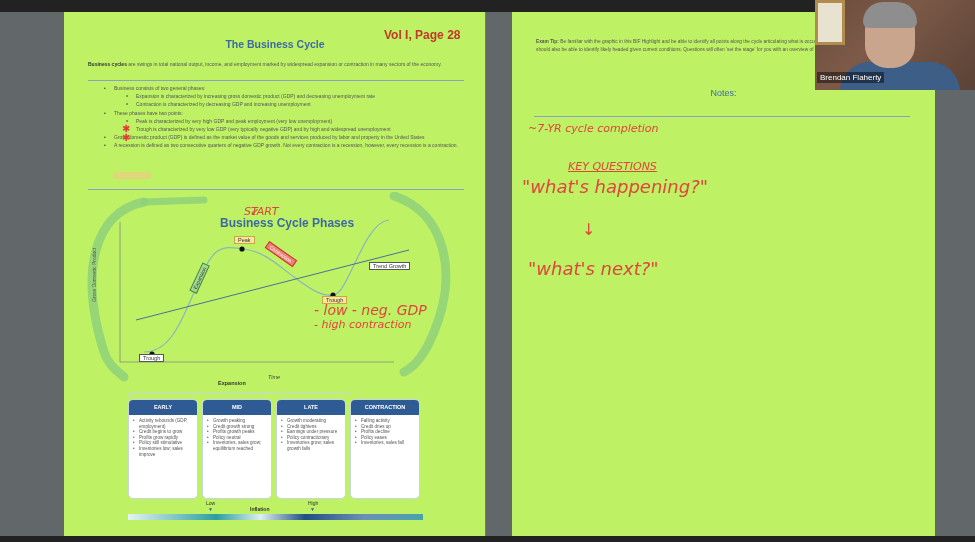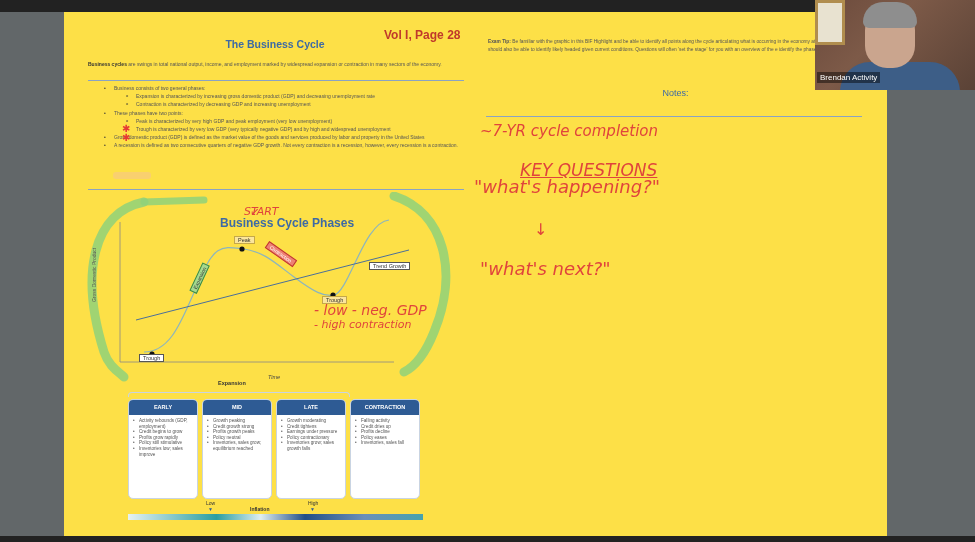--- a/index.html
+++ b/index.html
@@ -1,22 +1,22 @@
 <!DOCTYPE html>
 <html><head>
 <meta charset="utf-8">
 <style>
   * { box-sizing: border-box; margin: 0; padding: 0; }
   html, body { width: 975px; height: 542px; overflow: hidden; background: #5f6366; font-family: "Liberation Sans", sans-serif; }
   .topbar { position: absolute; left: 0; top: 0; width: 975px; height: 12px; background: #222; }
   .bottombar { position: absolute; left: 0; bottom: 0; width: 975px; height: 6px; background: #222; }
   .viewer { position: absolute; left: 0; top: 12px; width: 975px; height: 524px; background: #626769; }
-  .page { position: absolute; top: 12px; background: #fde047; height: 524px; overflow: hidden; }
+  .page { position: absolute; top: 12px; background: #bef264; height: 524px; overflow: hidden; }
   .page.left { left: 64px; width: 422px; border-right: 1px solid #777; }
-  .page.right { left: 464px; width: 423px; }
+  .page.right { left: 512px; width: 423px; }
 
   .vol-label { position: absolute; left: 320px; top: 16px; color: #c0392b; font-weight: bold; font-size: 12px; }
   .doc-title { position: absolute; left: 0; width: 422px; top: 26px; text-align: center; color: #3d6aa5; font-weight: bold; font-size: 10.5px; }
   .intro { position: absolute; left: 24px; top: 48px; width: 380px; font-size: 5px; color: #555; line-height: 8px; }
   .intro b { color: #333; }
   .rule { position: absolute; height: 1px; background: #8aa3c2; }
   .bullets { position: absolute; left: 40px; top: 72px; width: 370px; font-size: 5px; color: #555; line-height: 8.2px; }
   .bullets li { list-style: none; position: relative; padding-left: 10px; }
   .bullets li::before { content: "•"; position: absolute; left: 0; color: #333; }
   .bullets li.sub { padding-left: 32px; }
@@ -162,28 +162,28 @@
   </div>
 </div>
 
 <div class="page right">
   <div class="tip">
     <b>Exam Tip:</b><span> Be familiar with the graphic in this BIF Highlight and be able to identify all points along the cycle articulating what is occurring in the economy at each point on the cycle. You should also be able to identify likely headed given current conditions. Questions will often 'set the stage' for you with an overview of the e identify the phase in the cycle.</span>
   </div>
   <div class="notes-title">Notes:</div>
   <div class="rule" style="left:22px; top:104px; width:376px;"></div>
 
-  <div class="hand" style="left:16px; top:110px; font-size:15px;">~7-YR cycle completion</div>
-  <div class="hand" style="left:56px; top:148px; font-size:17px; text-decoration:underline;text-align:right;">KEY QUESTIONS</div>
+  <div class="hand" style="left:16px; top:110px; font-size:11px;">~7-YR cycle completion</div>
+  <div class="hand" style="left:56px; top:148px; font-size:11px; text-decoration:underline;text-align:right;">KEY QUESTIONS</div>
   <div class="hand" style="left:10px; top:164px; font-size:18px;">"what's happening?"</div>
   <div class="hand" style="left:70px; top:208px; font-size:16px;">↓</div>
   <div class="hand" style="left:16px; top:246px; font-size:18px;">"what's next?"</div>
 </div>
 
 <div class="cam">
   <div class="frame"></div>
   <div class="shirt"></div>
   <div class="head"></div>
   <div class="hair"></div>
-  <div class="name">Brendan Activity</div>
+  <div class="name">Brendan Flaherty</div>
 </div>
 
 <div class="bottombar"></div>
 
 </body></html>

